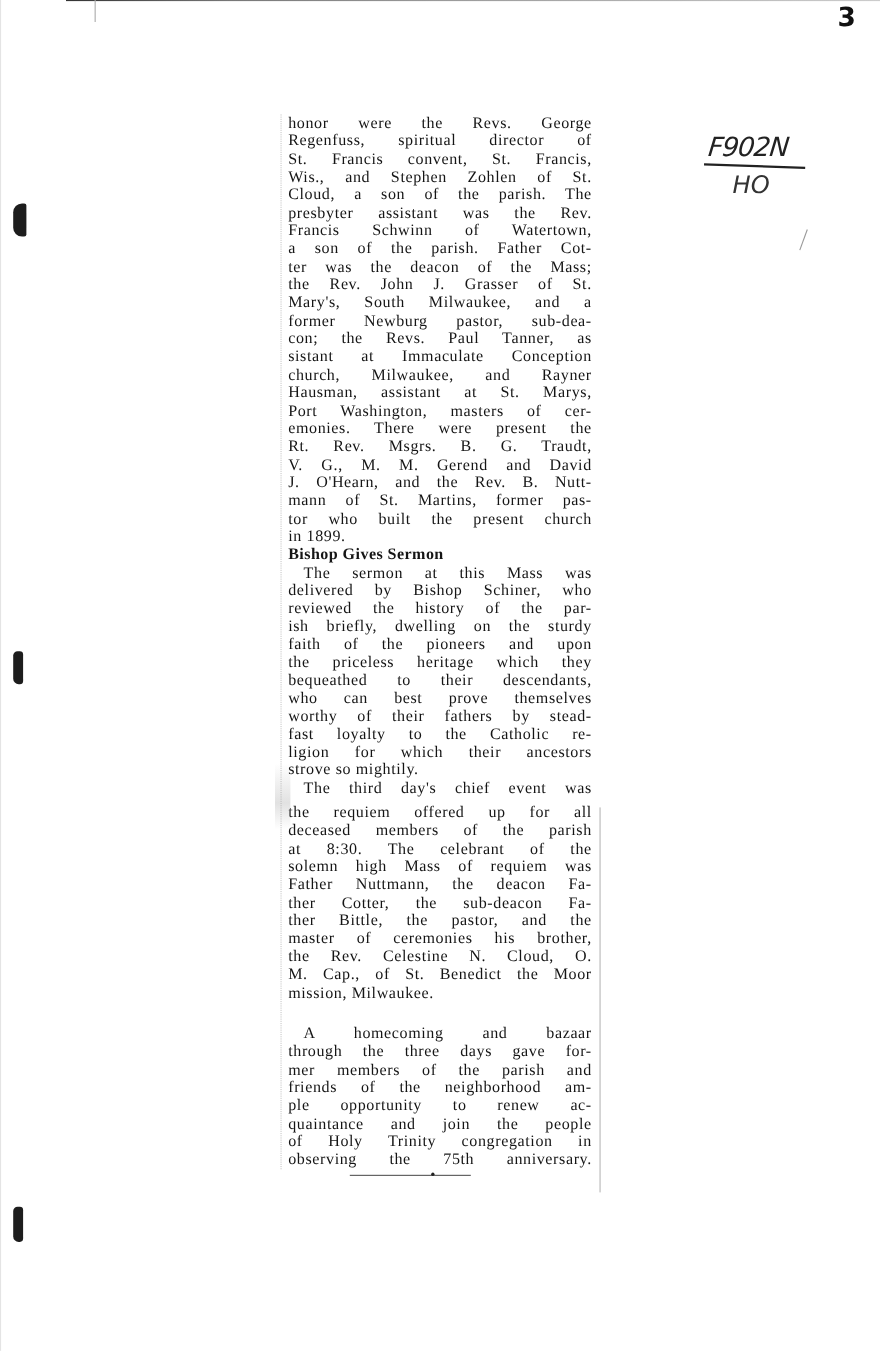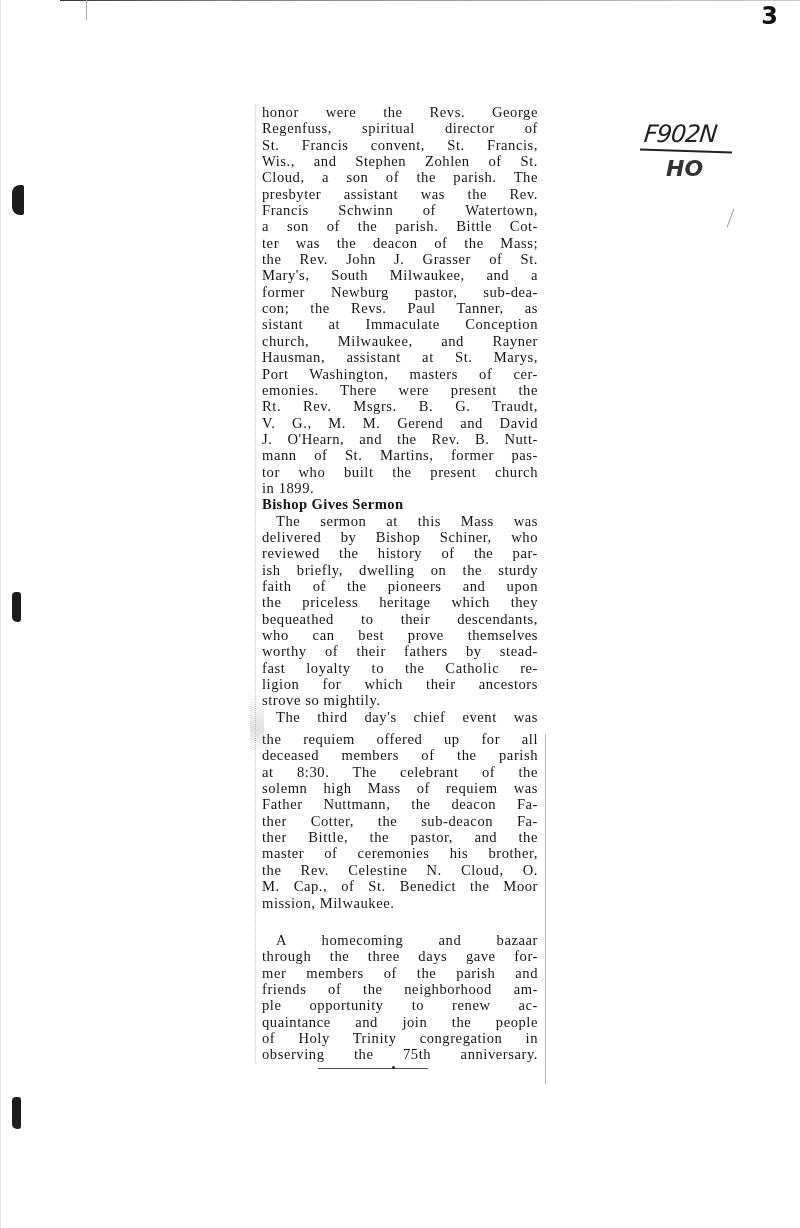--- a/index.html
+++ b/index.html
@@ -80,21 +80,21 @@
       height: 2px;
       background: #222;
       margin: 2px 0 4px 0;
       transform: rotate(2deg);
     }
     .annotation .sub {
       font-size: 22px;
       font-style: italic;
       display: block;
       padding-left: 26px;
-      font-weight: 700;
+      font-weight: 400;
       color: #333;
     }
     .annotation .stroke {
       position: absolute;
       left: 90px;
       top: 88px;
       width: 1px;
       height: 20px;
       background: #999;
       transform: rotate(20deg);
@@ -193,21 +193,21 @@
   <div class="right-edge"></div>
 
   <div>
     <span class="line">honor were the Revs. George</span>
     <span class="line">Regenfuss, spiritual director of</span>
     <span class="line">St. Francis convent, St. Francis,</span>
     <span class="line">Wis., and Stephen Zohlen of St.</span>
     <span class="line">Cloud, a son of the parish. The</span>
     <span class="line">presbyter assistant was the Rev.</span>
     <span class="line">Francis Schwinn of Watertown,</span>
-    <span class="line">a son of the parish. Bittle Cot-</span>
+    <span class="line">a son of the parish. Father Cot-</span>
     <span class="line">ter was the deacon of the Mass;</span>
     <span class="line">the Rev. John J. Grasser of St.</span>
     <span class="line">Mary's, South Milwaukee, and a</span>
     <span class="line">former Newburg pastor, sub-dea-</span>
     <span class="line">con; the Revs. Paul Tanner, as</span>
     <span class="line">sistant at Immaculate Conception</span>
     <span class="line">church, Milwaukee, and Rayner</span>
     <span class="line">Hausman, assistant at St. Marys,</span>
     <span class="line">Port Washington, masters of cer-</span>
     <span class="line">emonies. There were present the</span>

